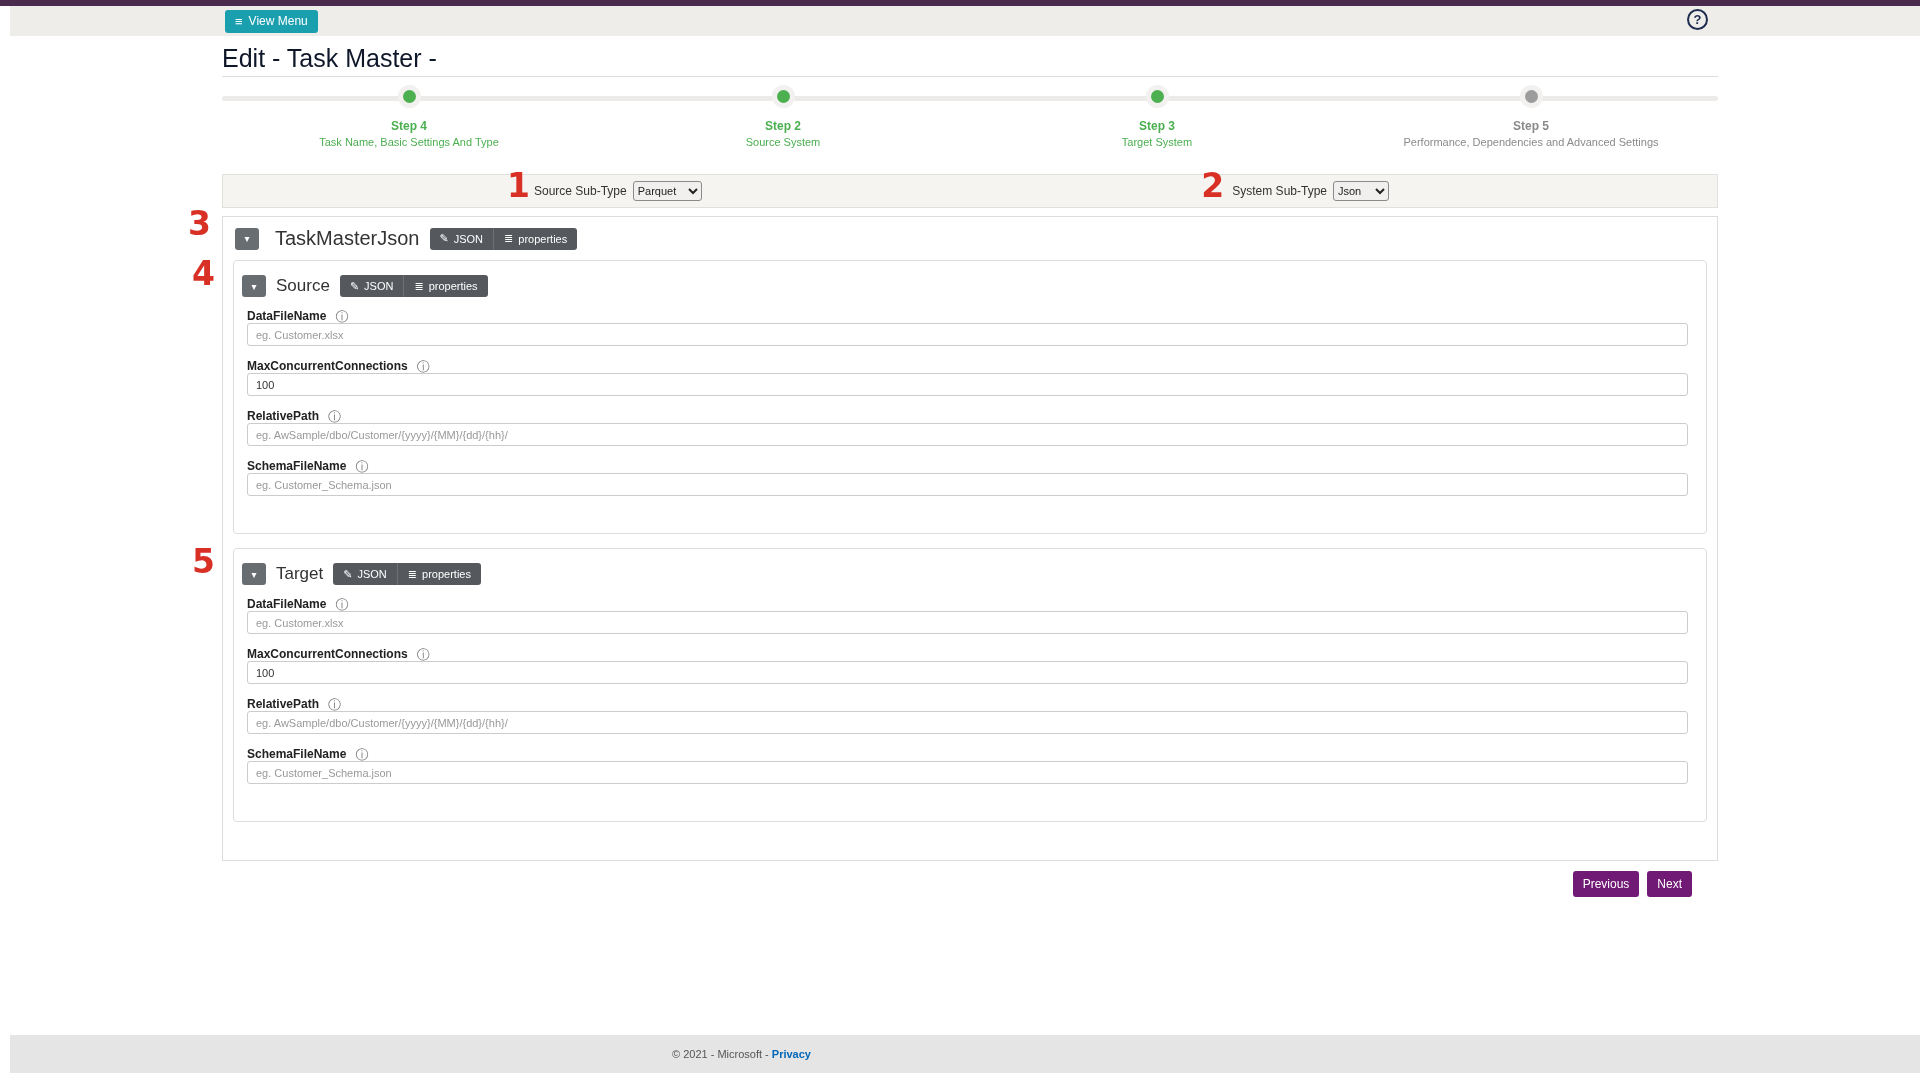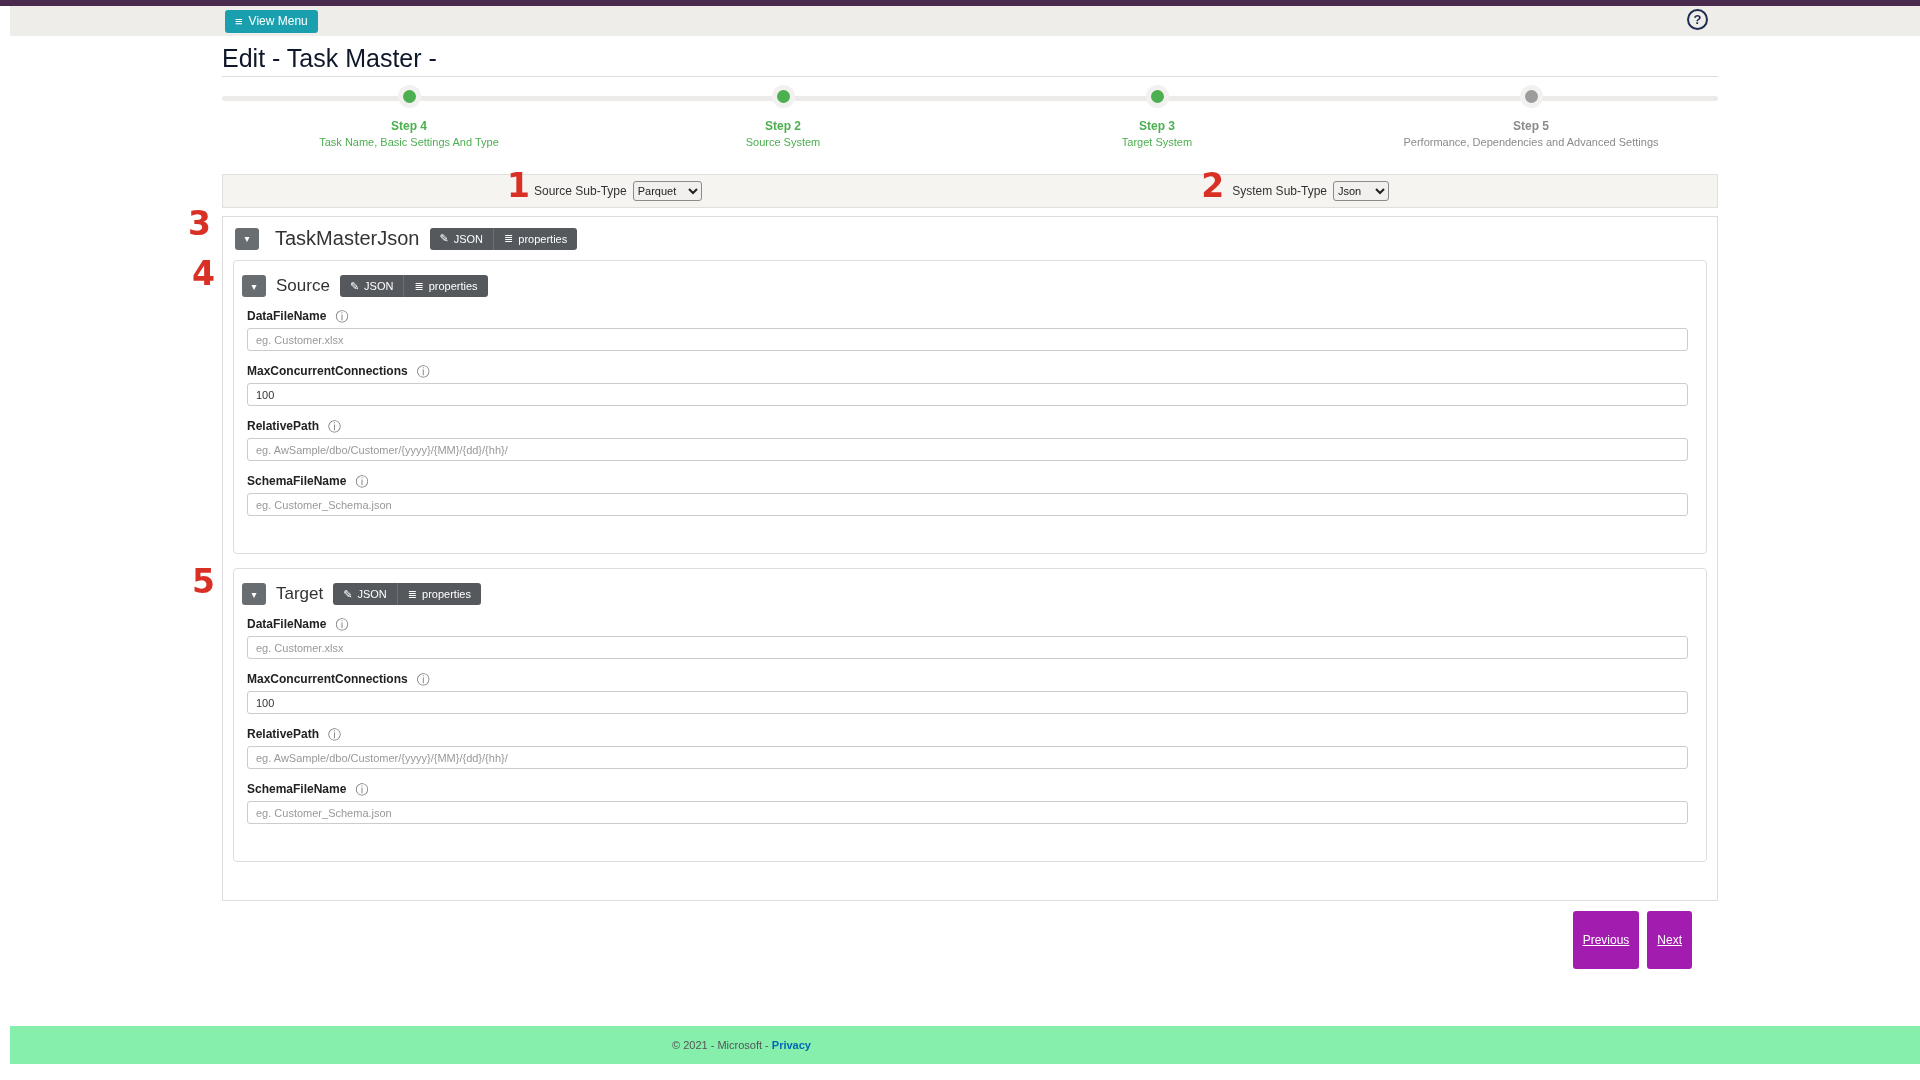--- a/index.html
+++ b/index.html
@@ -74,33 +74,33 @@
 
   .inner-card { margin:0 10px 14px 10px; border:1px solid #ddd; border-radius:4px;
     padding:8px 0 24px 0; }
   .section-header { position:relative; display:flex; align-items:center; gap:10px;
     padding:6px 12px 12px 8px; }
 
   .field { margin:0 18px 13px 13px; }
   .field-label { font-size:12px; font-weight:bold; color:#222;
     display:flex; align-items:center; gap:9px; }
   .info-icon { color:#777; font-size:13px; font-weight:normal; line-height:1; }
-  .field-input { width:100%; height:23px; margin-top:5px; border:1px solid #ccc;
+  .field-input { width:100%; height:23px; border:1px solid #ccc;
     border-radius:3px; padding:0 8px; font-size:11px; color:#333; font-family:inherit; }
   .field-input::placeholder { color:#999; }
 
   
   .actions { width:1496px; margin:10px 0 0 222px; display:flex;
     justify-content:flex-end; gap:8px; padding-right:26px; }
-  .btn-teal { background:#a21caf; color:#fff; border:none; border-radius:3px;
-    font-size:12px; padding:22px 10px; cursor:pointer; font-family:inherit;text-decoration:underline; }
-
-  
-  .footer { position:absolute; left:10px; right:0; bottom:16px; height:38px;
-    background:#86efac; }
+  .btn-teal { background:#701a75; color:#fff; border:none; border-radius:3px;
+    font-size:12px; padding:6px 10px; cursor:pointer; font-family:inherit; }
+
+  
+  .footer { position:absolute; left:10px; right:0; bottom:7px; height:38px;
+    background:#e5e5e5; }
   .footer-text { position:absolute; left:662px; top:13px; font-size:11px; color:#555; }
   .privacy-link { color:#0067b8; font-weight:bold; text-decoration:none; }
 
   
   .ann { position:absolute; color:#d93025; font-weight:bold; font-size:33px;
     line-height:1; font-family:"DejaVu Sans", sans-serif; z-index:5; pointer-events:none; }
   .ann-1 { left:-27px; top:-12px; }
   .ann-2 { left:-31px; top:-12px; }
   .ann-3 { left:-35px; top:-10px; }
   .ann-4 { left:-42px; top:-12px; }

